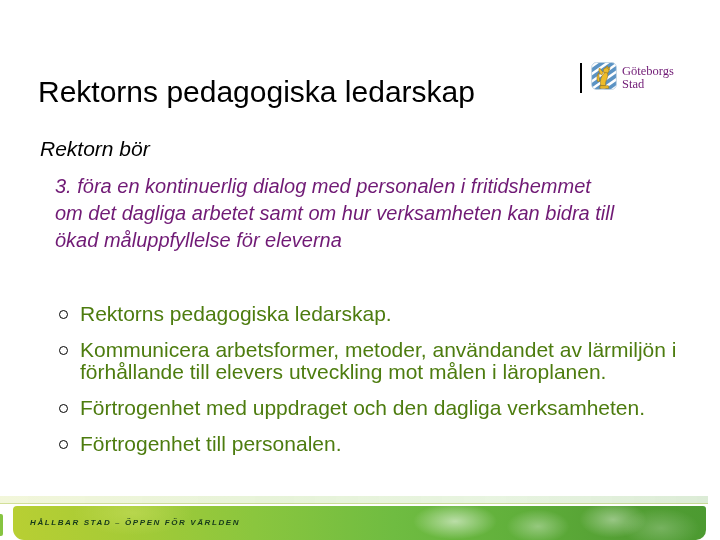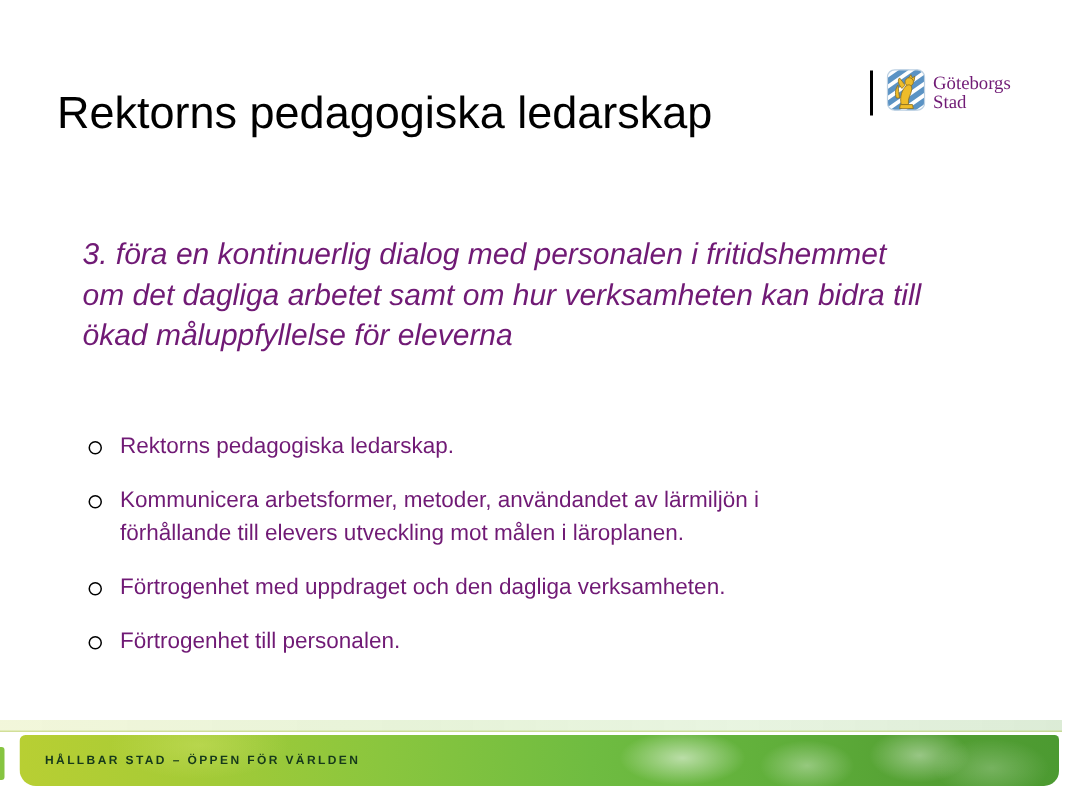--- a/index.html
+++ b/index.html
@@ -4,21 +4,21 @@
 <style>
   html, body { margin: 0; padding: 0; }
   body {
     width: 720px; height: 540px;
     background: #ffffff;
     font-family: "Liberation Sans", sans-serif;
     color: #000000;
     overflow: hidden;
     position: relative;
   }
-  .slide { position: absolute; inset: 0; width: 720px; height: 412px; background: #fff; }
+  .slide { position: absolute; inset: 0; width: 720px; height: 412px; background: #fff; margin-top: 16px; }
 
   .slide-title {
     position: absolute; left: 38px; top: 59px;
     font-size: 30px; font-weight: 400; color: #000;
     letter-spacing: 0px; white-space: nowrap;
   }
 
   
   .logo { position: absolute; left: 578px; top: 45px; height: 34px; }
   .logo-bar {
@@ -45,21 +45,21 @@
     white-space: pre-line; color: #701a75;
   }
 
   .bullets {
     position: absolute; left: 59px; top: 287px;
     width: 620px; list-style: none; margin: 0; padding: 0;
   }
   .bullets li {
     display: flex; align-items: flex-start;
     margin: 0 0 14px 0;
-    font-size: 15px; line-height: 22px; color: #701a75;
+    font-size: 21px; line-height: 22px; color: #4d7c0f;
   }
   .circle-bullet {
     flex: 0 0 auto;
     width: 7px; height: 7px;
     border: 1.3px solid #000; border-radius: 50%;
     margin: 7px 12px 0 0;
     background: transparent;
   }
   .bullet-text { white-space: pre-line; }
 
@@ -81,20 +81,21 @@
       radial-gradient(ellipse 55px 28px at 648px 65%, rgba(255,255,255,0.22), rgba(255,255,255,0) 70%),
       radial-gradient(ellipse 80px 30px at 120px 20%, rgba(220,235,120,0.35), rgba(255,255,255,0) 75%),
       linear-gradient(90deg, #b8cf33 0%, #a6cb36 16%, #8ac63e 35%,
         #6fbc41 55%, #61b03b 72%, #539f33 88%, #4c9a31 100%);
   }
   .footer-slogan {
     position: absolute; left: 17px; top: 12px;
     font-size: 8px; font-weight: 700;
     letter-spacing: 1.6px; color: #16391b;
     white-space: nowrap;
+    font-style: italic;
   }
   .footer-sliver {
     position: absolute; left: 0; top: 498px; width: 3px; height: 22px;
     background: #86c440; border-radius: 0 2px 2px 0;
   }
 </style>
 </head>
 <body>
 
 <div class="slide">
@@ -132,20 +133,21 @@
         </g>
         <rect x="0.5" y="0.5" width="23" height="25" rx="4.5" fill="none" stroke="#bcd0e2" stroke-width="0.8"></rect>
       </svg>
     </div>
     <div class="logo-text">
       <div>Göteborgs</div>
       <div>Stad</div>
     </div>
   </div>
 
+  <div class="subtitle">Rektorn bör</div>
 
   <div class="paragraph">3. föra en kontinuerlig dialog med personalen i fritidshemmet
 om det dagliga arbetet samt om hur verksamheten kan bidra till
 ökad måluppfyllelse för eleverna</div>
 
   <ul class="bullets">
     <li>
       <span class="circle-bullet"></span>
       <span class="bullet-text">Rektorns pedagogiska ledarskap.</span>
     </li>

